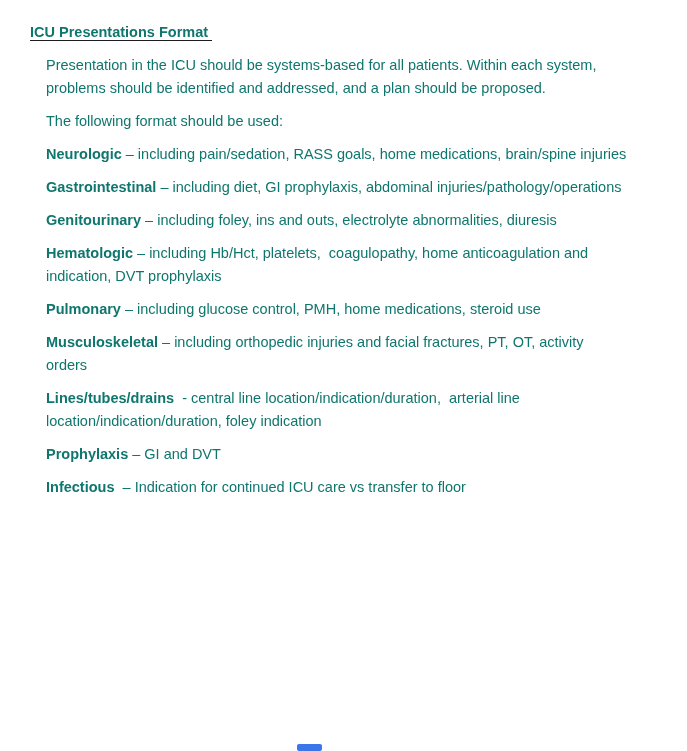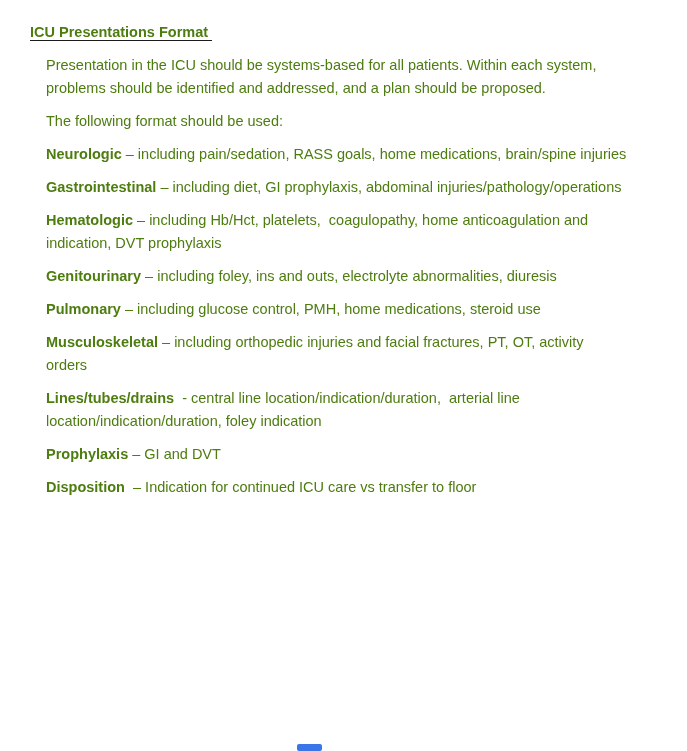--- a/index.html
+++ b/index.html
@@ -5,21 +5,21 @@
   html,body{margin:0;padding:0;background:#fff;}
   .page{
     position:relative;
     width:687px;height:751px;
     box-sizing:border-box;
     background:#ffffff;
     padding:21px 30px 0 30px;
     font-family:"Liberation Sans","DejaVu Sans",sans-serif;
     font-size:14.5px;
     line-height:23px;
-    color:#4d7c0f;
+    color:#0f766e;
     overflow:hidden;
   }
   .content{width:597px;}
   h1.doc-title{
     font-size:14.5px;
     line-height:23px;
     font-weight:bold;
     margin:0 0 10px 0;
   }
   .title-text{
@@ -48,32 +48,32 @@
 
     <p>The following format should be used:</p>
 
     <div id="sections">
   <p class="section"><strong>Neurologic</strong><span> – including pain/sedation, RASS goals, home medications, brain/spine injuries</span></p>
 
 
 
   <p class="section"><strong>Gastrointestinal</strong><span> – including diet, GI prophylaxis, abdominal injuries/pathology/operations</span></p>
 
+  <p class="section"><strong>Genitourinary</strong><span> – including foley, ins and outs, electrolyte abnormalities, diuresis</span></p>
+
   <p class="section"><strong>Hematologic</strong><span> – including Hb/Hct, platelets,&nbsp; coagulopathy, home anticoagulation and indication, DVT prophylaxis</span></p>
-
-  <p class="section"><strong>Genitourinary</strong><span> – including foley, ins and outs, electrolyte abnormalities, diuresis</span></p>
 
 
   <p class="section"><strong>Pulmonary</strong><span> – including glucose control, PMH, home medications, steroid use</span></p>
 
   <p class="section"><strong>Musculoskeletal</strong><span> – including orthopedic injuries and facial fractures, PT, OT, activity orders</span></p>
 
   <p class="section"><strong>Lines/tubes/drains</strong><span> &nbsp;- central line location/indication/duration,&nbsp; arterial line location/indication/duration, foley indication</span></p>
 
   <p class="section"><strong>Prophylaxis</strong><span> – GI and DVT</span></p>
 
-  <p class="section"><strong>Disposition</strong><span> &nbsp;– Indication for continued ICU care vs transfer to floor</span></p>
+  <p class="section"><strong>Infectious</strong><span> &nbsp;– Indication for continued ICU care vs transfer to floor</span></p>
 
 </div>
   </div>
 
   <div class="blue-bar" style="background: rgb(59, 118, 232);"></div>
 </div>
 
 </body></html>

